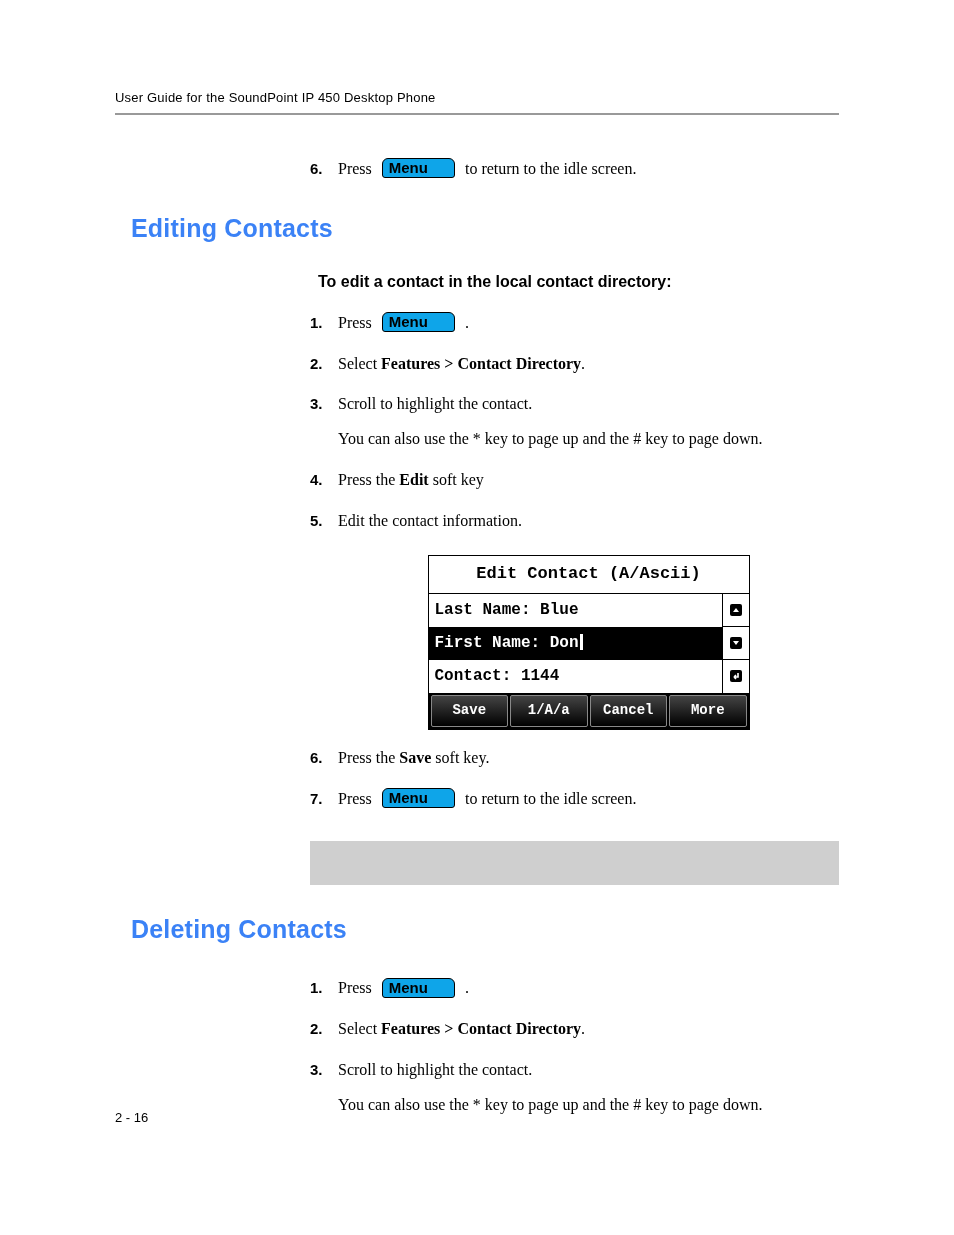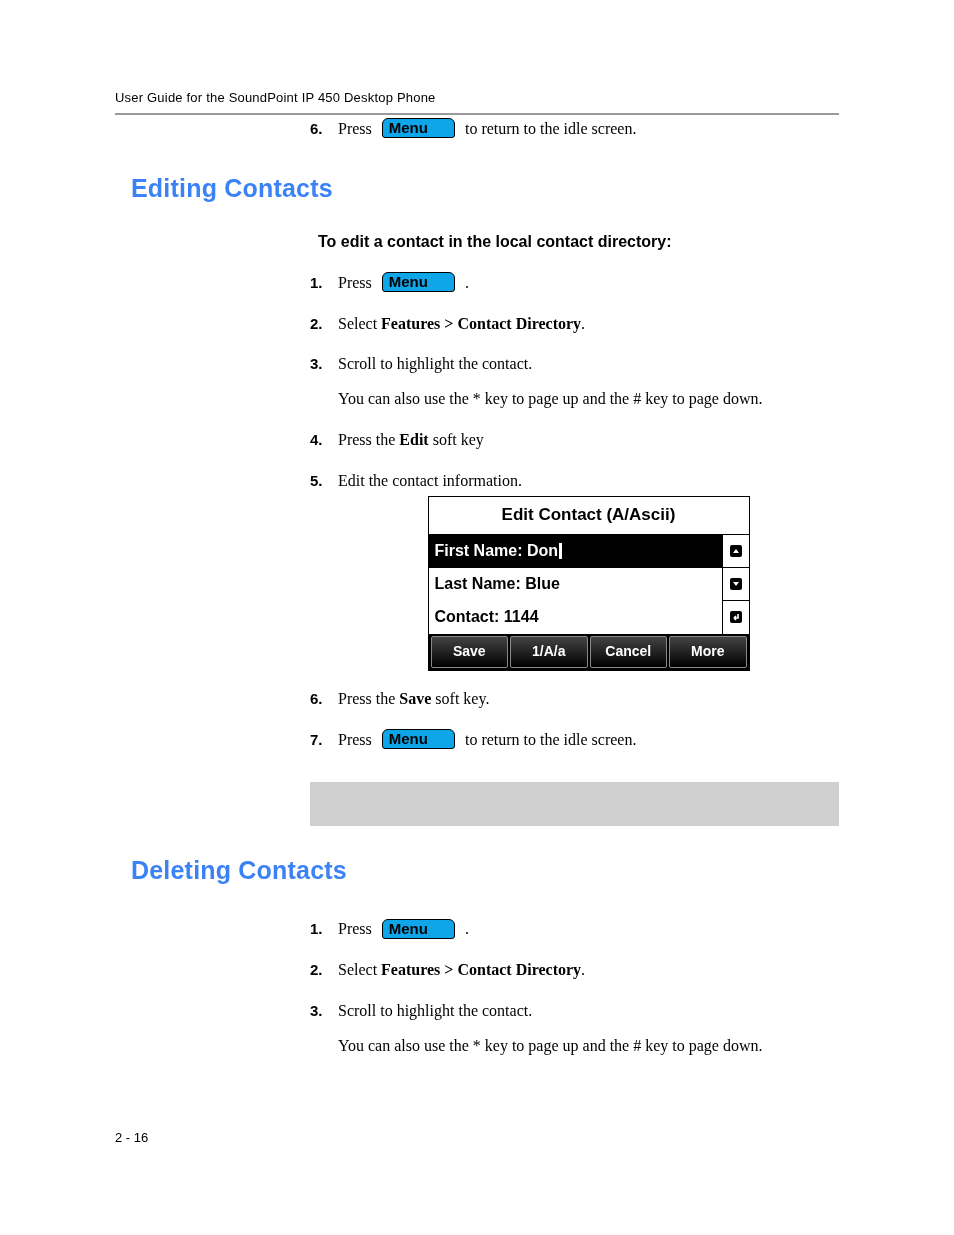--- a/index.html
+++ b/index.html
@@ -14,20 +14,21 @@
     box-sizing: border-box;
     padding: 90px 115px 0 115px;
   }
   .running-header {
     font-size: 13px;
     font-family: "Segoe UI", "Helvetica Neue", Arial, sans-serif;
     letter-spacing: 0.2px;
     color: #000;
     padding-bottom: 8px;
     border-bottom: 2px solid #999;
+    margin-bottom: 40px;
   }
   .content-col {
     margin-left: 195px; 
   }
   .h2 {
     font-family: Liberation Sans, sans-serif;
     font-weight: 700;
     font-size: 25px;
     color: #3b82f6;
     margin: 30px 0 30px 16px;
@@ -80,24 +81,24 @@
     background: #0ea5e9;
     margin: 0 6px;
     position: relative;
     top: -2px;
   }
   .b { font-weight: 700; }
 
   
   .phone-screen {
     width: 320px;
-    margin: 0 auto 14px auto;
+    margin: 19px auto 14px auto;
     border: 1px solid #000;
     background: #bef264;
-    font-family: Liberation Sans, sans-serif;
+    font-family: Liberation Mono, monospace;
   }
   .phone-title {
     text-align: center;
     font-weight: 700;
     font-size: 17px;
     padding: 3px 0 4px 0;
     border-bottom: 1px solid #000;
     background: #fff;
   }
   .phone-body {
@@ -162,21 +163,21 @@
 
   .gray-block {
     background: #cfcfcf;
     height: 44px;
     margin: 28px 0 28px 0;
   }
 
   .page-num {
     position: absolute;
     left: 115px;
-    bottom: 90px;
+    bottom: 110px;
     font-size: 13px;
     font-family: "Segoe UI", "Helvetica Neue", Arial, sans-serif;
   }
 </style>
 </head>
 <body>
 
 <div class="running-header">User Guide for the SoundPoint IP 450 Desktop Phone</div>
 
 <div class="content-col">
@@ -211,24 +212,24 @@
       <span>Press the </span><span class="b">Edit</span><span> soft key</span>
     </li>
     <li>
       <span>Edit the contact information.</span>
 
       
       <div class="phone-screen">
         <div class="phone-title">Edit Contact (A/Ascii)</div>
         <div class="phone-body">
           <div class="phone-lines">
+            <div class="phone-line">Last Name: Blue</div>
             <div class="phone-line sel">
               <span>First Name: </span><span>Don</span><span class="cursor"></span>
             </div>
-            <div class="phone-line">Last Name: Blue</div>
             <div class="phone-line">Contact: 1144</div>
           </div>
           <div class="phone-icons">
             <div class="phone-icon">
               <svg width="16" height="16" viewBox="0 0 16 16">
                   <rect x="2" y="2" width="12" height="12" rx="2" fill="#000"></rect>
                   <path d="M5 10 L8 6 L11 10 Z" fill="#fff"></path>
                 </svg>
             </div>
             <div class="phone-icon">

